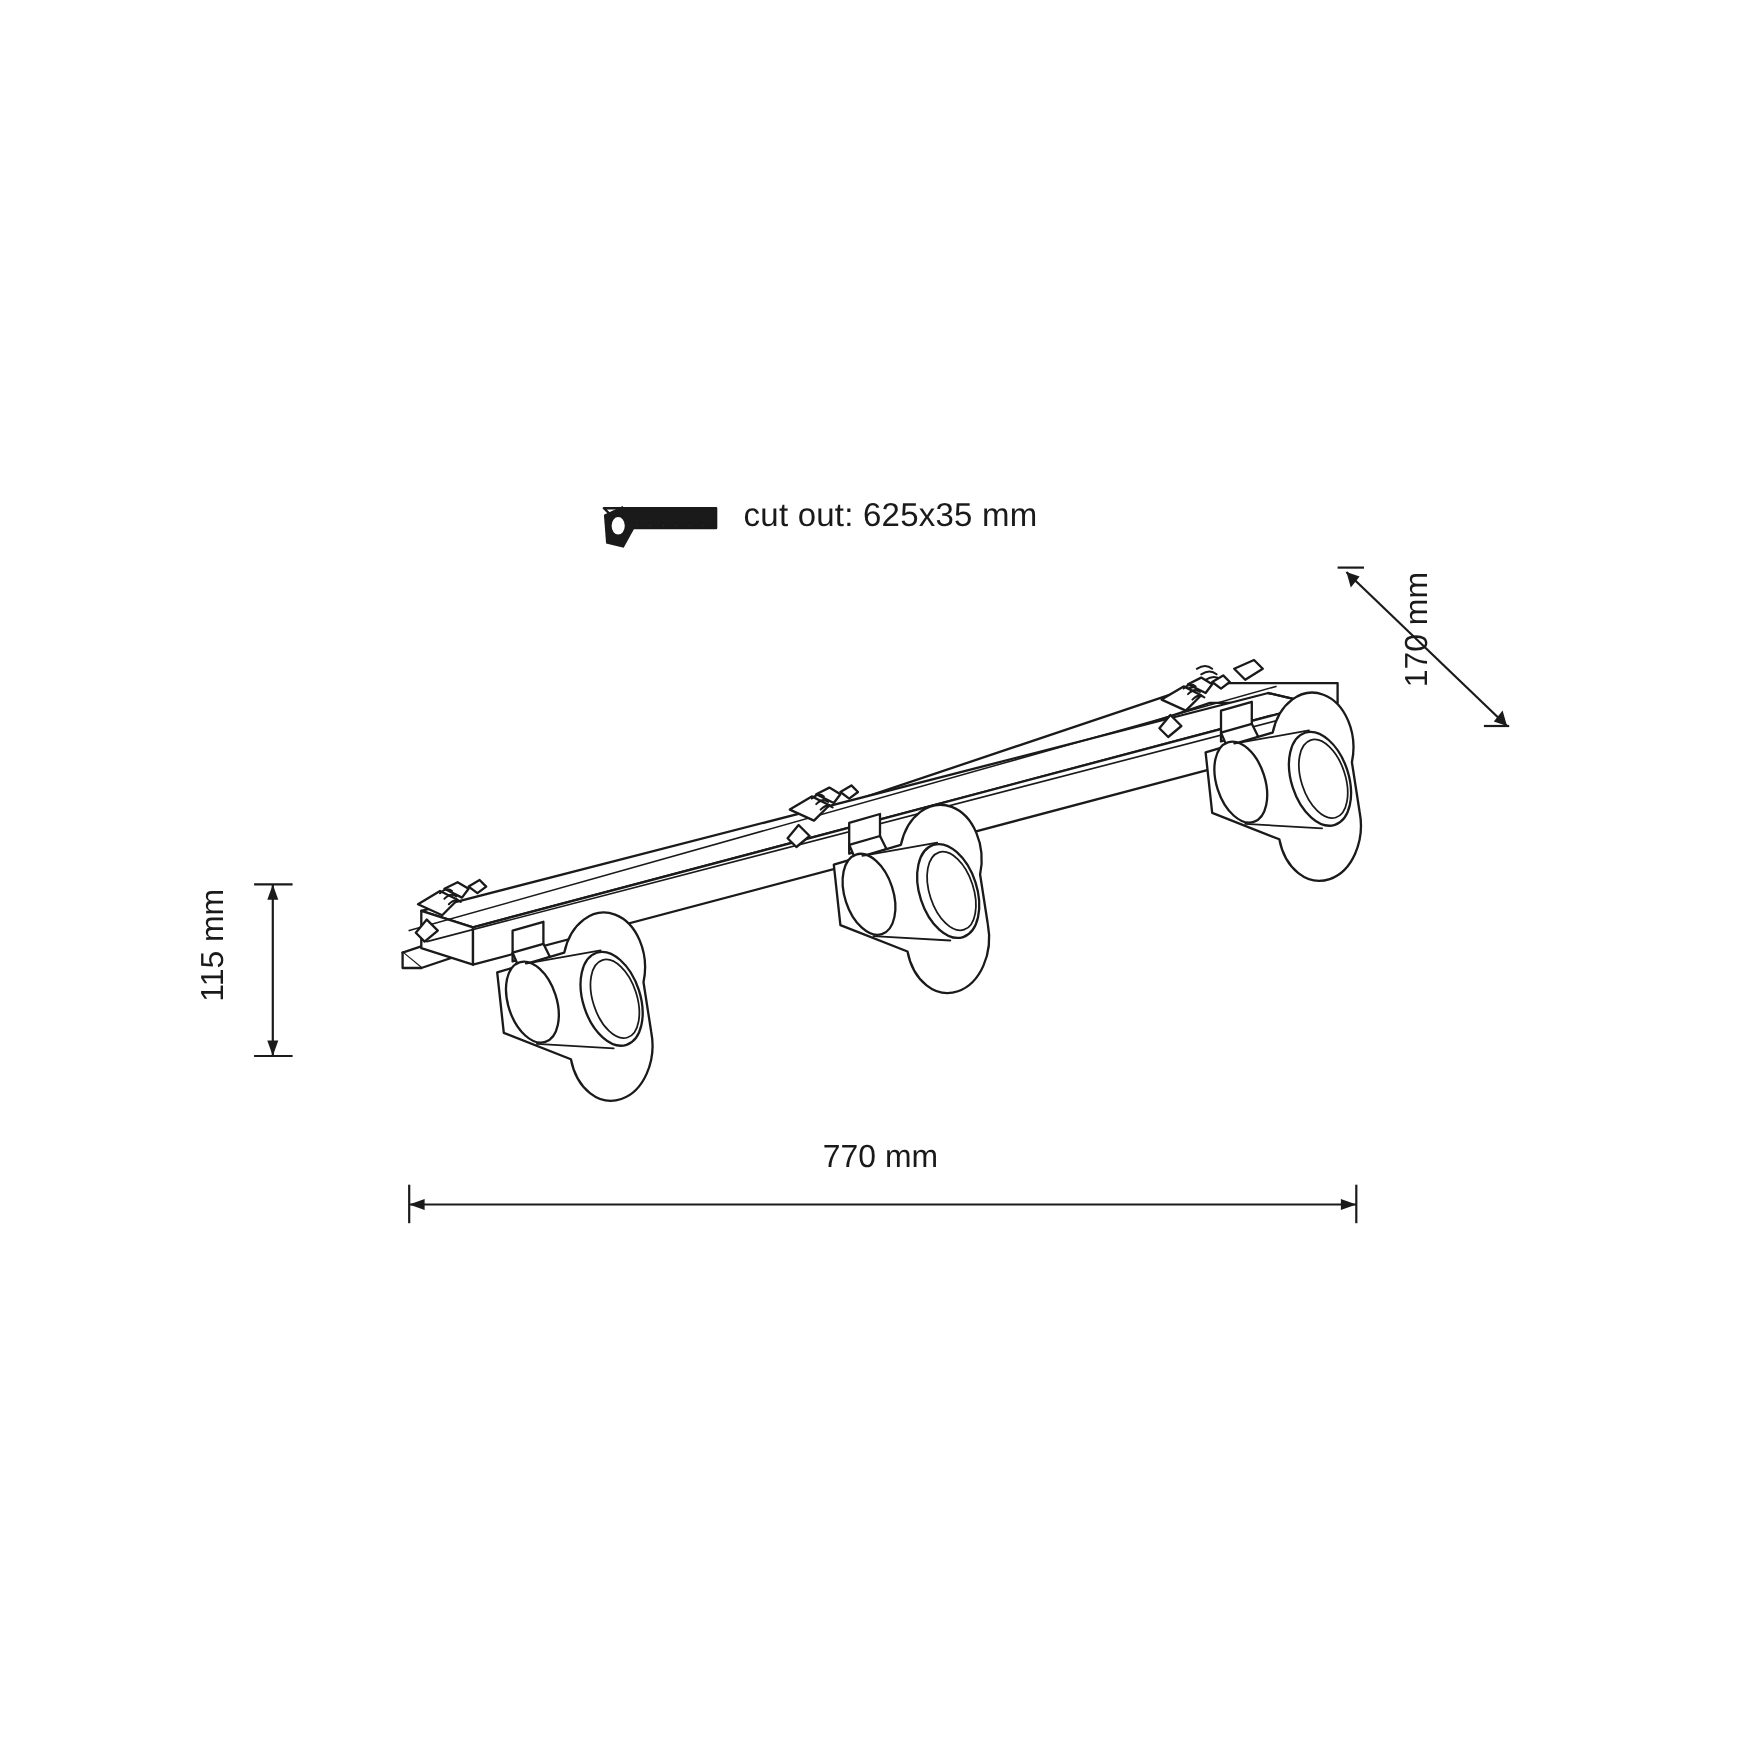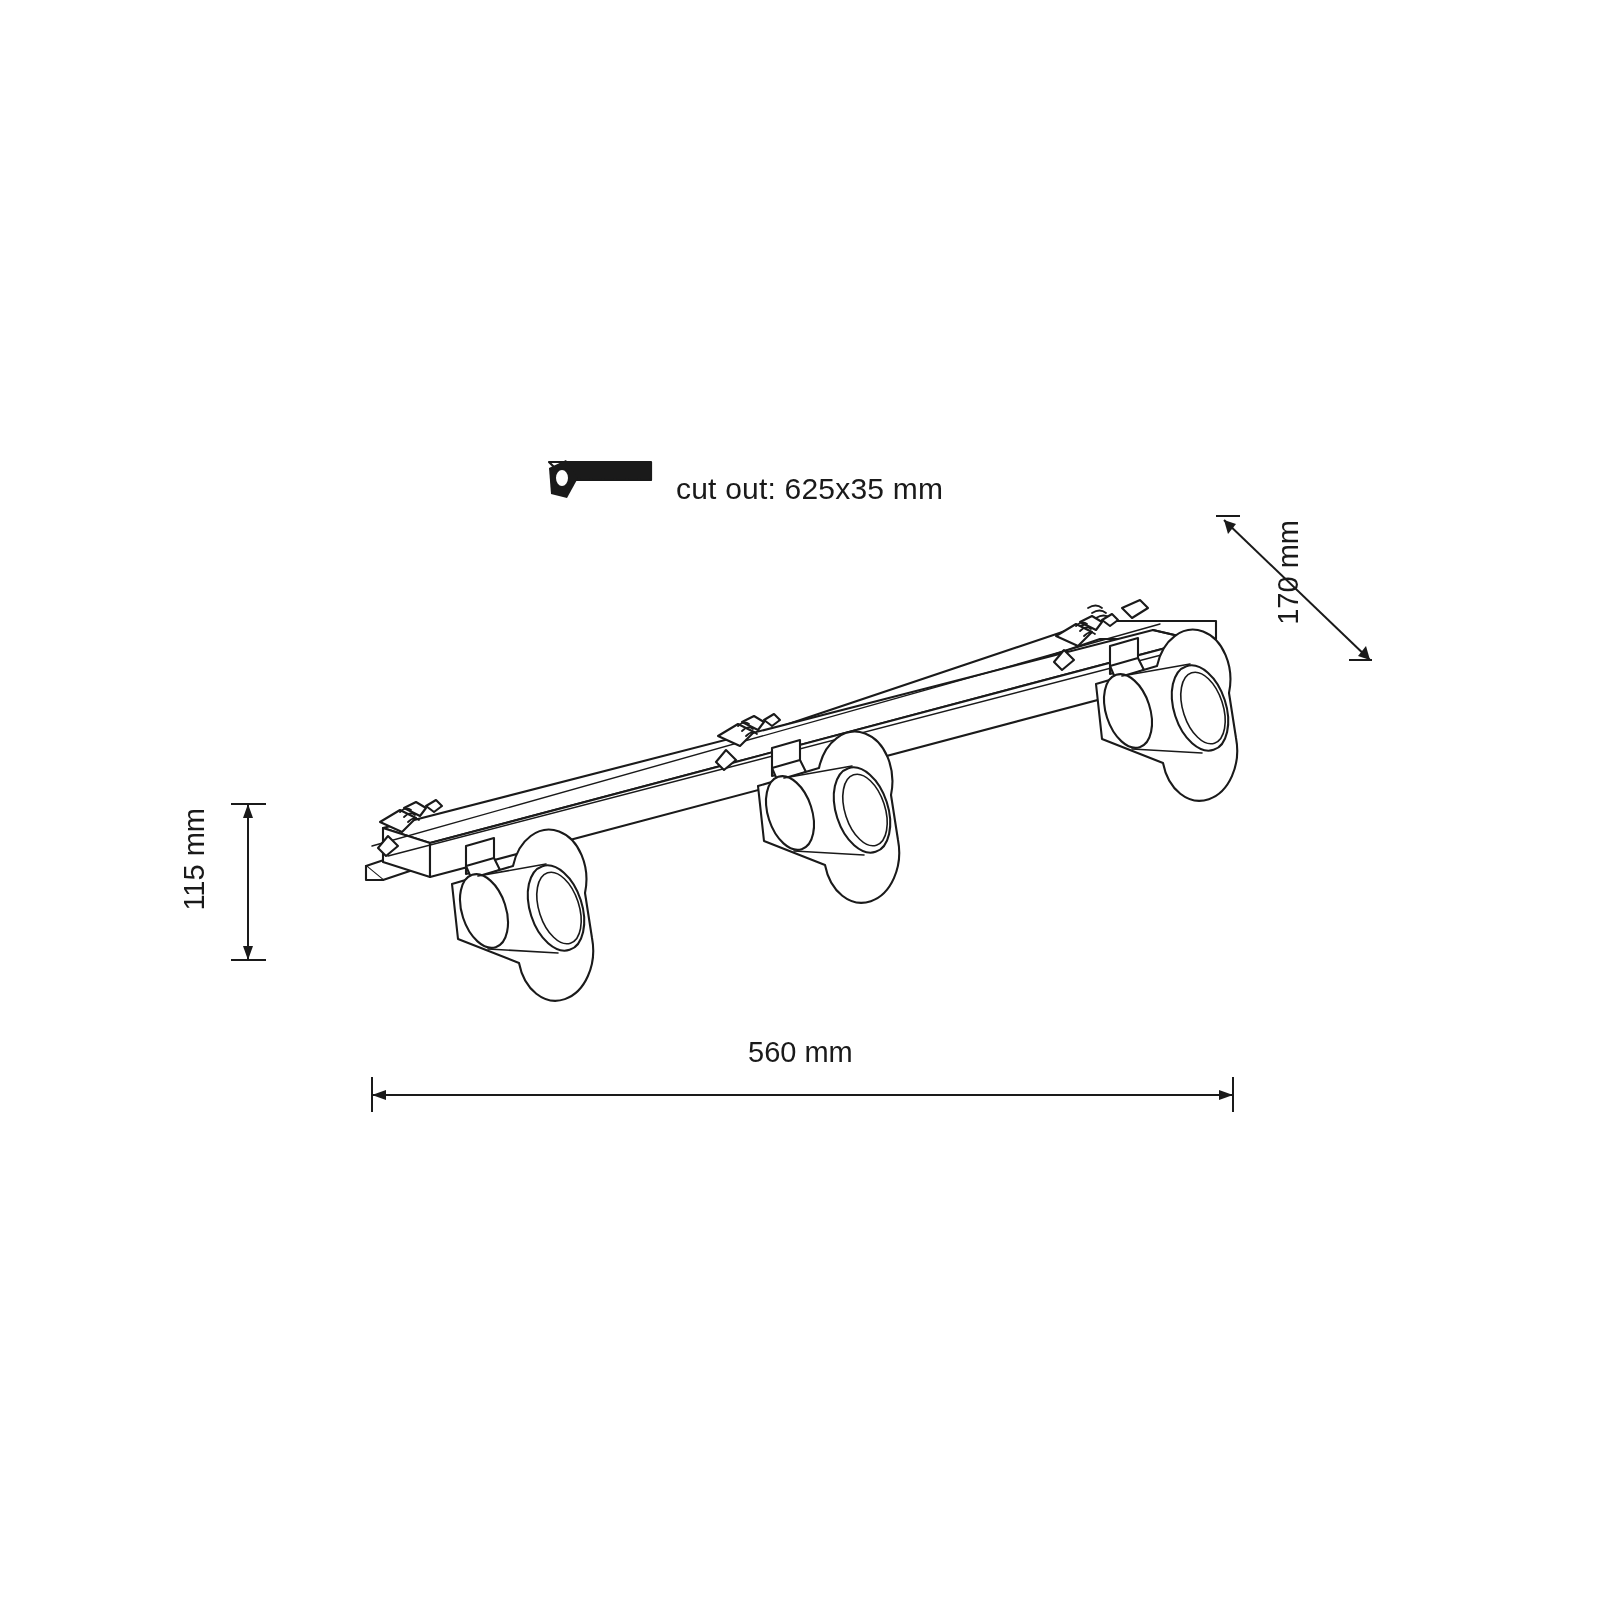--- a/index.html
+++ b/index.html
@@ -27,21 +27,21 @@
     height: 1600px;
   }
   .label {
     position: absolute;
     font-family: "Liberation Sans", sans-serif;
     color: #1a1a1a;
     white-space: nowrap;
   }
   #cutout-label {
     left: 676px;
-    top: 472px;
+    top: 452px;
     font-size: 30px;
     letter-spacing: 0.2px;
   }
   #width-label {
     left: 748px;
     top: 1036px;
     font-size: 29px;
   }
   #height-label {
     left: 178px;
@@ -225,19 +225,19 @@
         <ellipse cx="1203" cy="708" rx="20" ry="37" transform="rotate(-18 1203 708)" fill="#ffffff" stroke-width="1.6"></ellipse>
         <path d="M1122 676 L1190 664" fill="none" stroke-width="1.6"></path>
         <path d="M1132 749 L1202 753" fill="none" stroke-width="1.6"></path>
       </g>
 
     </g>
   </svg>
 
   <div class="label" id="cutout-label">cut out: 625x35 mm</div>
 
-  <div class="label" id="width-label">560 mm</div>
+  <div class="label" id="width-label">770 mm</div>
 
   <div class="label" id="height-label">115 mm</div>
 
   <div class="label" id="depth-label">170 mm</div>
 
 </div>
 
 </body></html>

